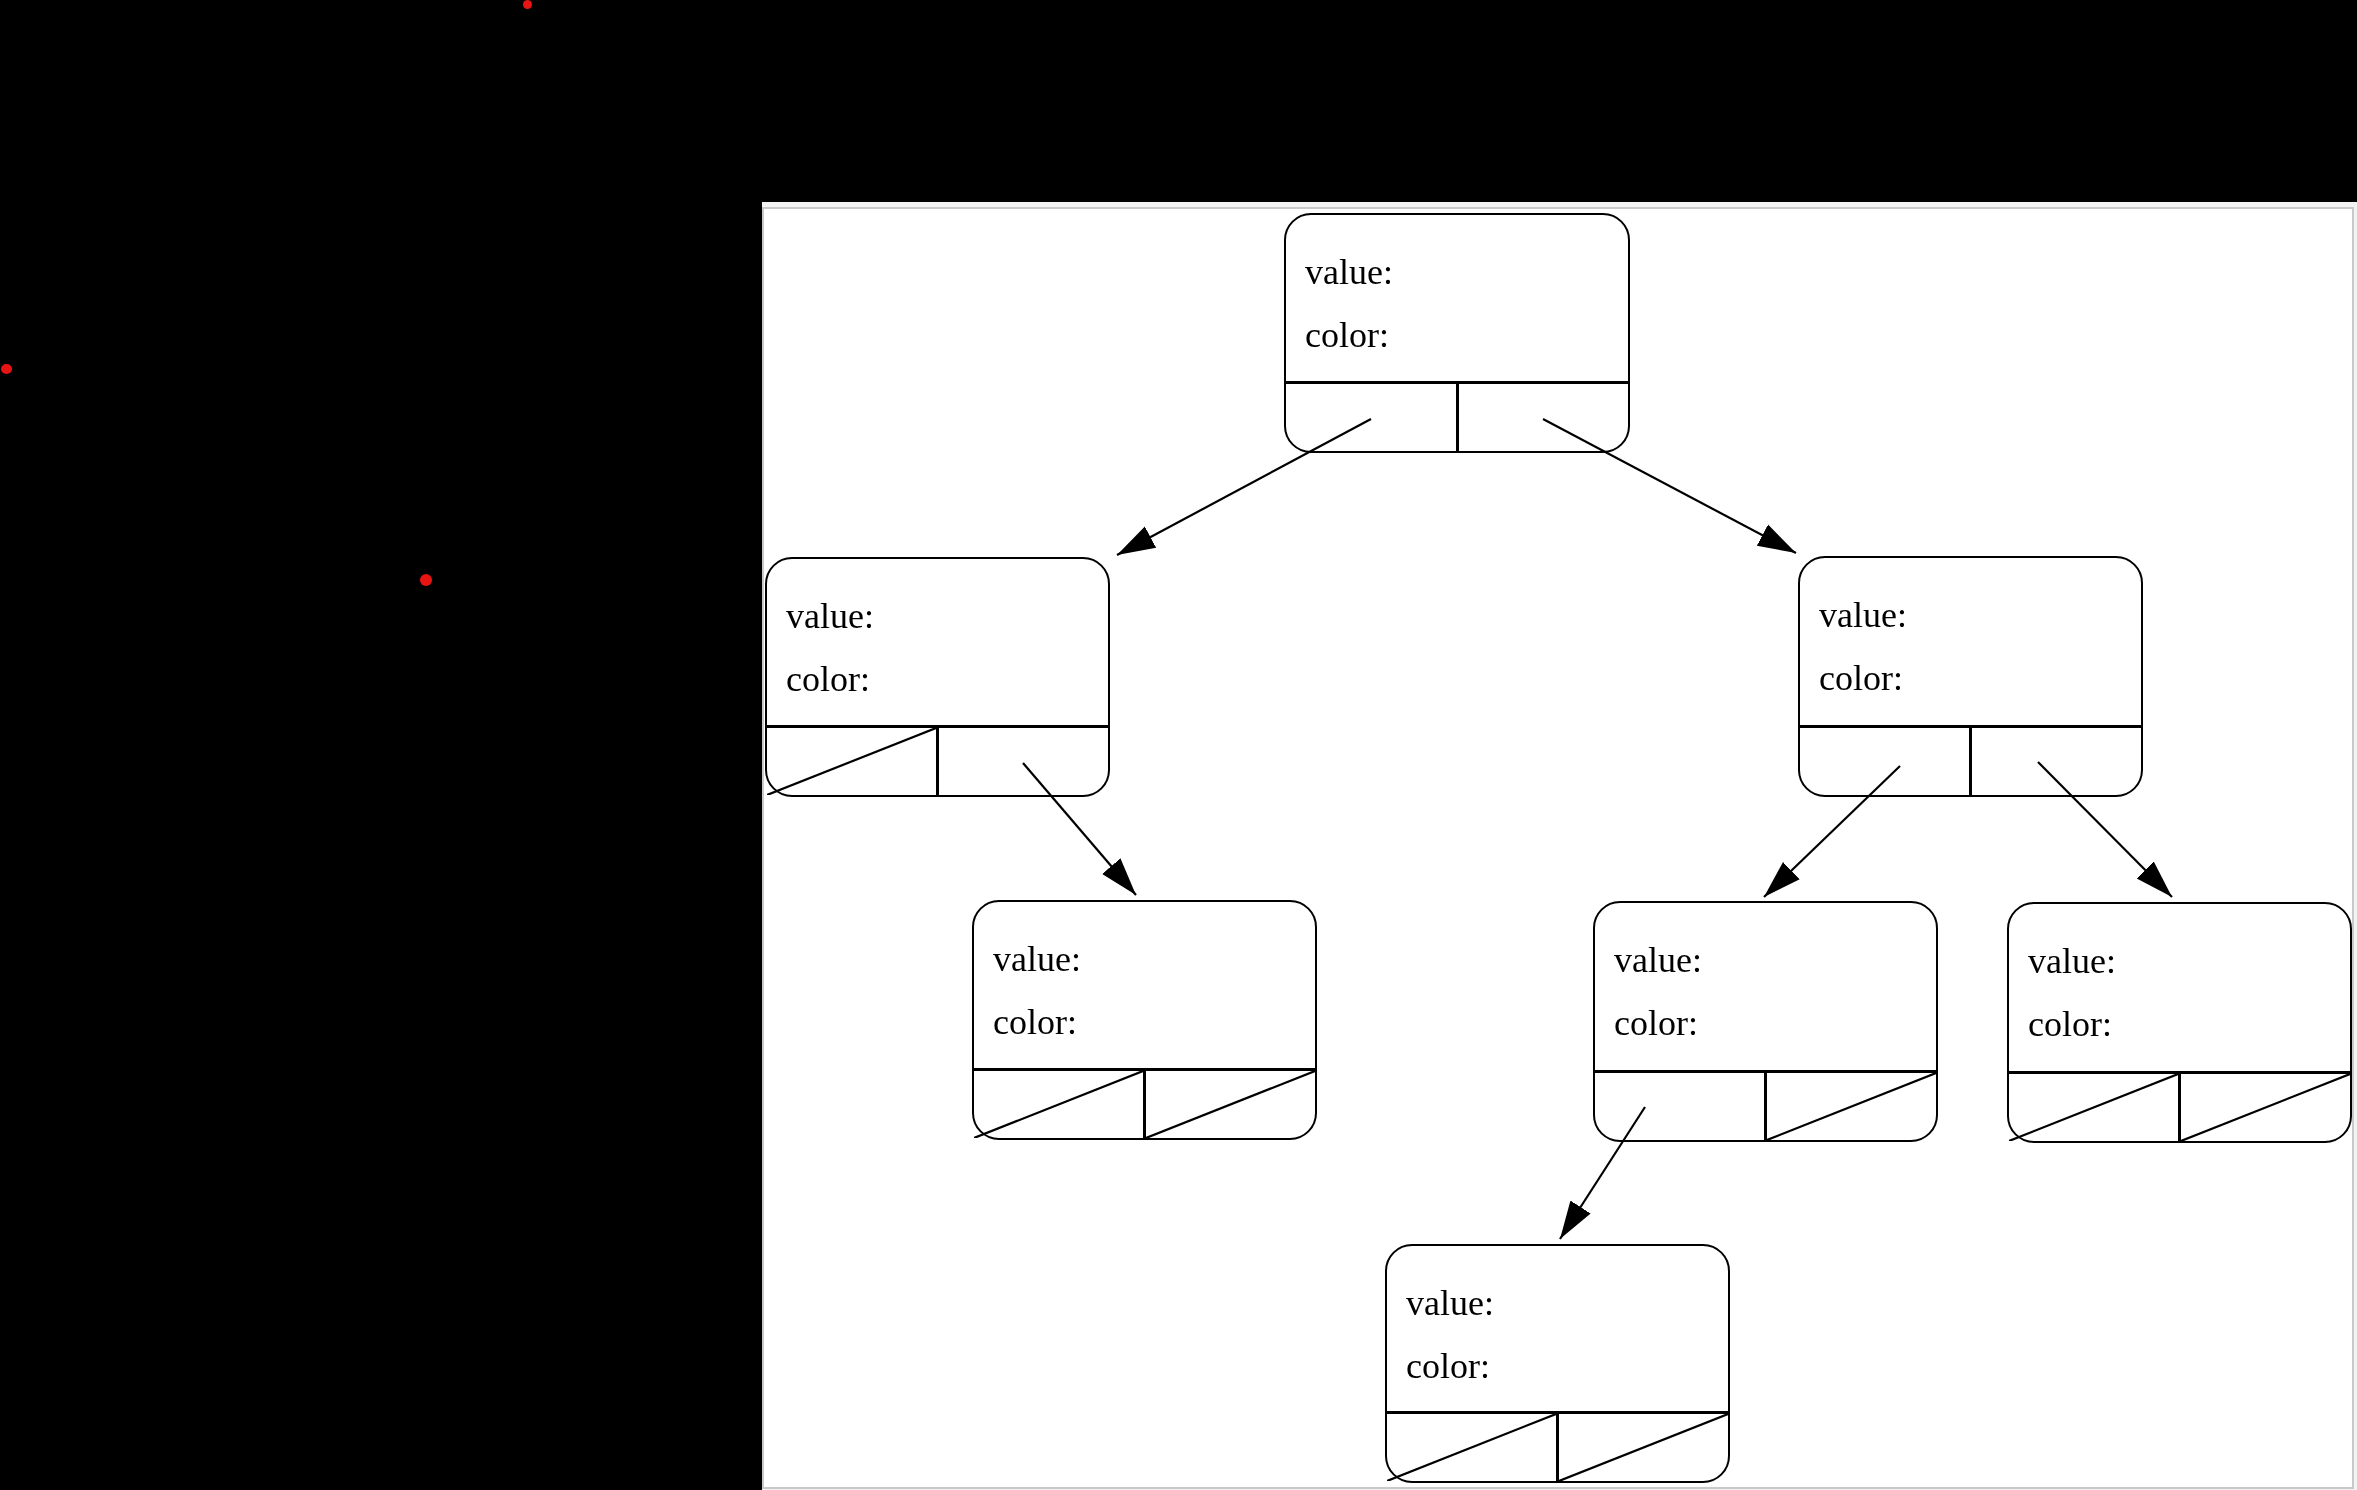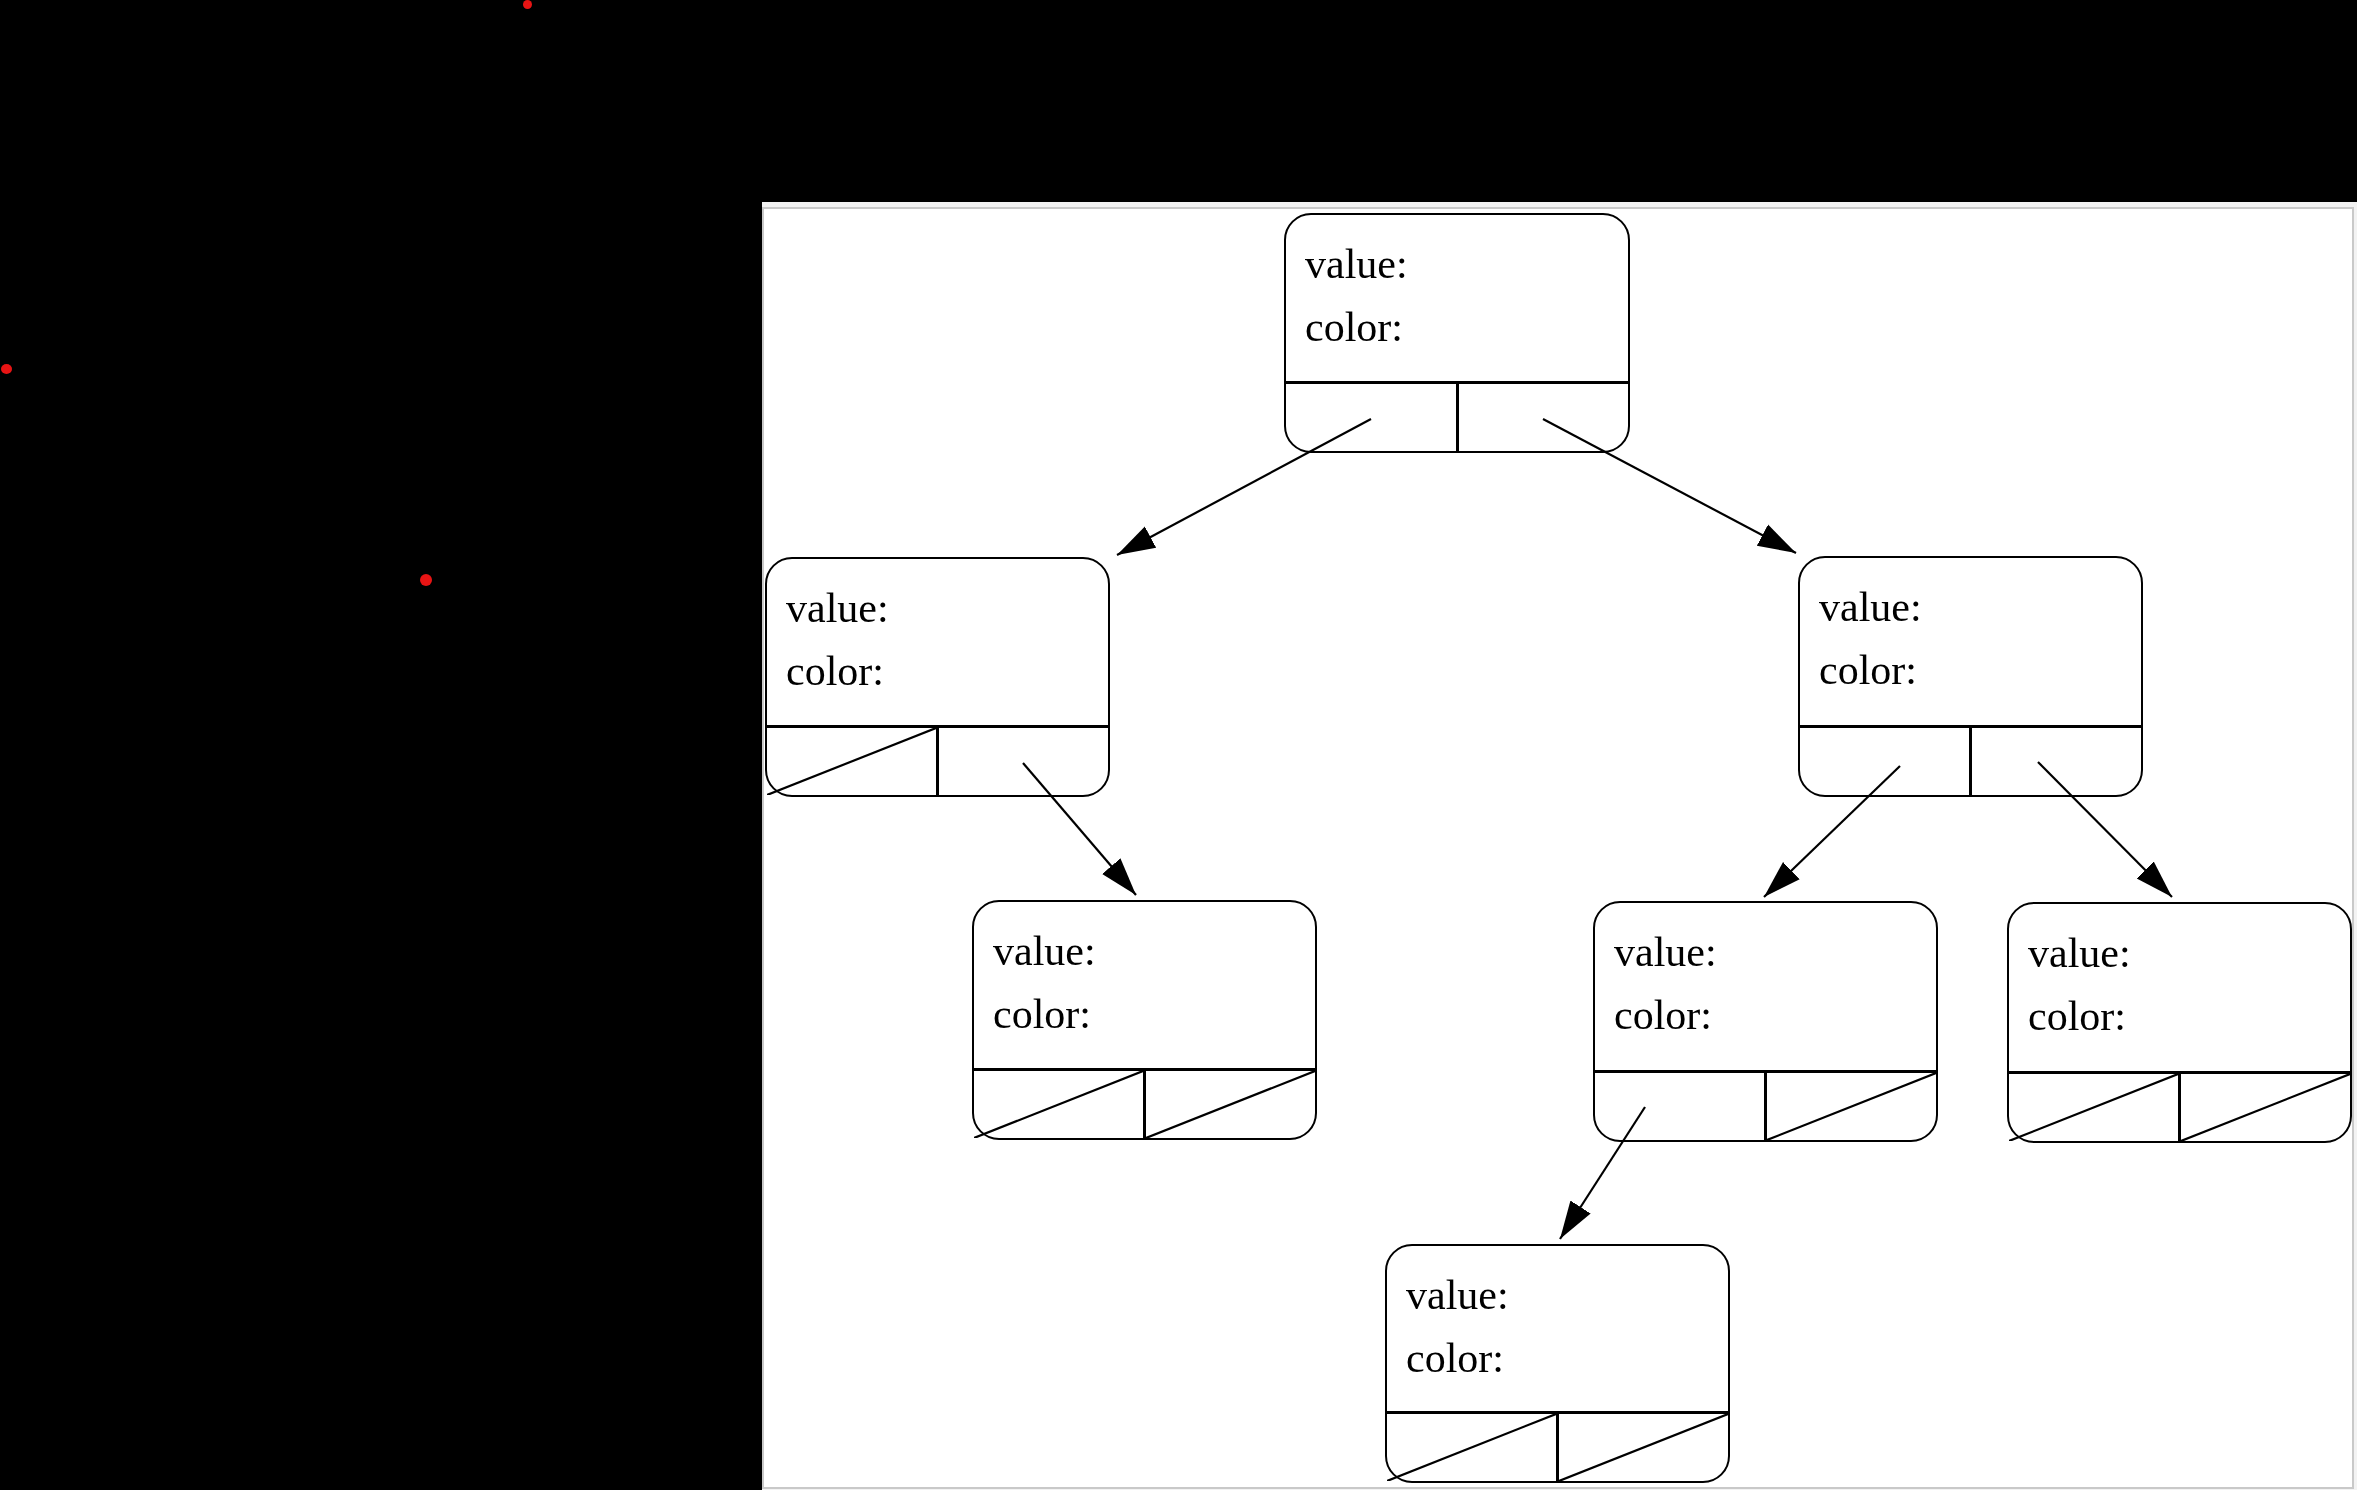--- a/index.html
+++ b/index.html
@@ -36,22 +36,22 @@
     position: absolute;
     box-sizing: border-box;
     background: #fff;
     border: 2px solid #000;
     border-radius: 27px;
     z-index: 3;
   }
   .node-text {
     position: absolute;
     top: 0; left: 19px; right: 4px;
-    padding-top: 18px;
-    font-size: 42px;
+    padding-top: 26px;
+    font-size: 36px;
     line-height: 63px;
     color: #000;
     white-space: nowrap;
   }
   .cells {
     position: absolute;
     left: 0; right: 0; bottom: 0;
     height: 67px;
     border-top: 3px solid #000;
     display: flex;

